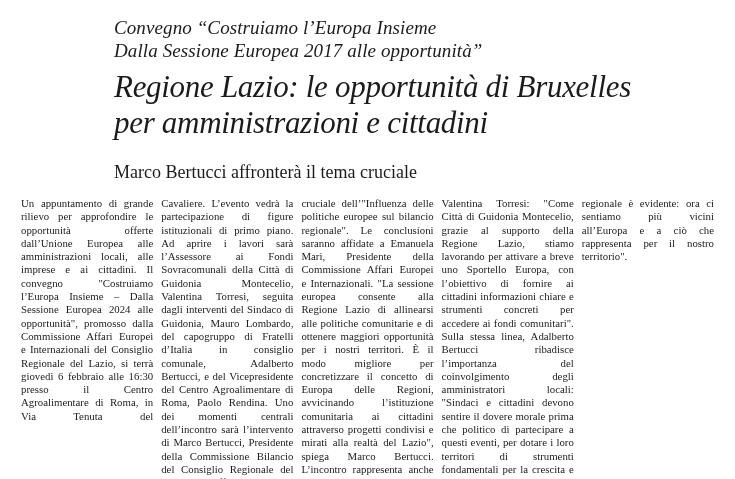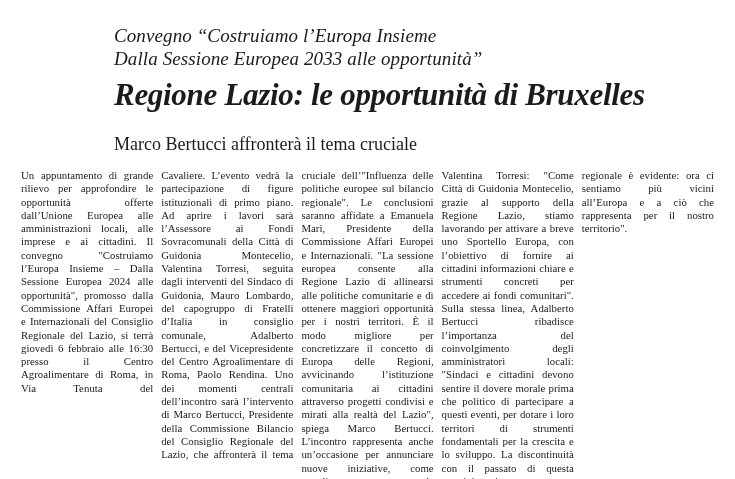--- a/index.html
+++ b/index.html
@@ -12,36 +12,36 @@
     height: 479px;
     overflow: hidden;
     font-family: "Liberation Serif", serif;
     color: #1b1b1b;
     -webkit-font-smoothing: antialiased;
   }
   .page {
     position: relative;
     width: 735px;
     height: 479px;
-    padding-top: 24px;
+    padding-top: 16px;
     box-sizing: border-box;
   }
   .article-header {
     margin-left: 114px;
     margin-right: 8px;
   }
   .kicker {
     font-style: italic;
     font-size: 19px;
     line-height: 23px;
     letter-spacing: 0.1px;
   }
   .headline {
     font-style: italic;
-    font-weight: bold;
+    font-weight: normal;
     font-size: 31px;
     line-height: 36px;
     letter-spacing: -0.3px;
     margin: 7px 0 0 0;
   }
   .subhead {
     font-size: 18px;
     line-height: 23px;
     margin-top: 20px;
   }
@@ -64,24 +64,25 @@
   .line { display: block; }
 </style>
 </head>
 <body>
 
 <div class="page">
 
   <header class="article-header">
     <div class="kicker">
       <span class="line">Convegno “Costruiamo l’Europa Insieme</span>
-      <span class="line">Dalla Sessione Europea 2033 alle opportunità”</span>
+      <span class="line">Dalla Sessione Europea 2017 alle opportunità”</span>
     </div>
     <h1 class="headline">
       <span class="line">Regione Lazio: le opportunità di Bruxelles</span>
+      <span class="line">per amministrazioni e cittadini</span>
     </h1>
     <div class="subhead">
       <span class="line">Marco Bertucci affronterà il tema cruciale</span>
     </div>
   </header>
 
   <div class="body-columns">
     <div class="body-col">Un appuntamento di grande rilievo per approfondire le opportunità offerte dall’Unione Europea alle amministrazioni locali, alle imprese e ai cittadini. Il convegno "Costruiamo l’Europa Insieme – Dalla Sessione Europea 2024 alle opportunità", promosso dalla Commissione Affari Europei e Internazionali del Consiglio Regionale del Lazio, si terrà giovedì 6 febbraio alle 16:30 presso il Centro Agroalimentare di Roma, in Via Tenuta del</div>
     <div class="body-col">Cavaliere. L’evento vedrà la partecipazione di figure istituzionali di primo piano. Ad aprire i lavori sarà l’Assessore ai Fondi Sovracomunali della Città di Guidonia Montecelio, Valentina Torresi, seguita dagli interventi del Sindaco di Guidonia, Mauro Lombardo, del capogruppo di Fratelli d’Italia in consiglio comunale, Adalberto Bertucci, e del Vicepresidente del Centro Agroalimentare di Roma, Paolo Rendina. Uno dei momenti centrali dell’incontro sarà l’intervento di Marco Bertucci, Presidente della Commissione Bilancio del Consiglio Regionale del Lazio, che affronterà il tema</div>
     <div class="body-col">cruciale dell’"Influenza delle politiche europee sul bilancio regionale". Le conclusioni saranno affidate a Emanuela Mari, Presidente della Commissione Affari Europei e Internazionali. "La sessione europea consente alla Regione Lazio di allinearsi alle politiche comunitarie e di ottenere maggiori opportunità per i nostri territori. È il modo migliore per concretizzare il concetto di Europa delle Regioni, avvicinando l’istituzione comunitaria ai cittadini attraverso progetti condivisi e mirati alla realtà del Lazio", spiega Marco Bertucci. L’incontro rappresenta anche un’occasione per annunciare nuove iniziative, come sottolineato da</div>

